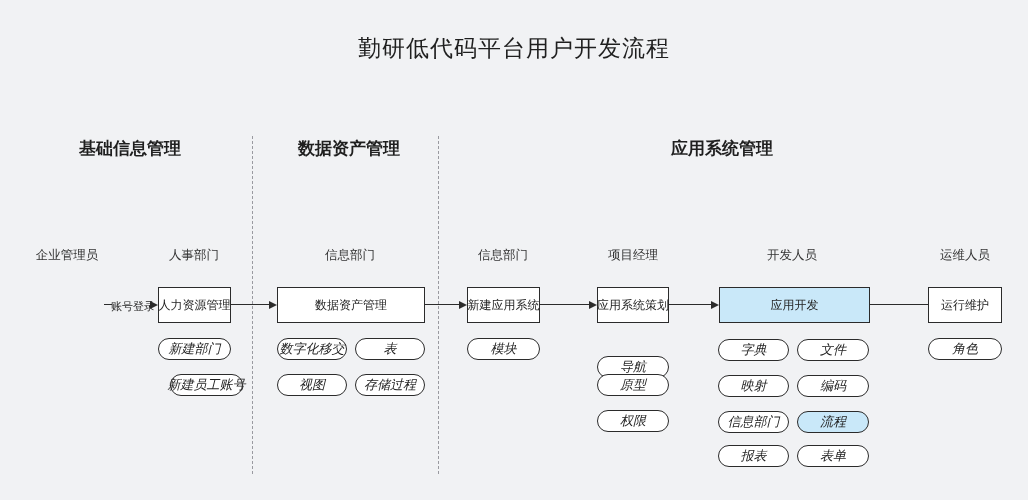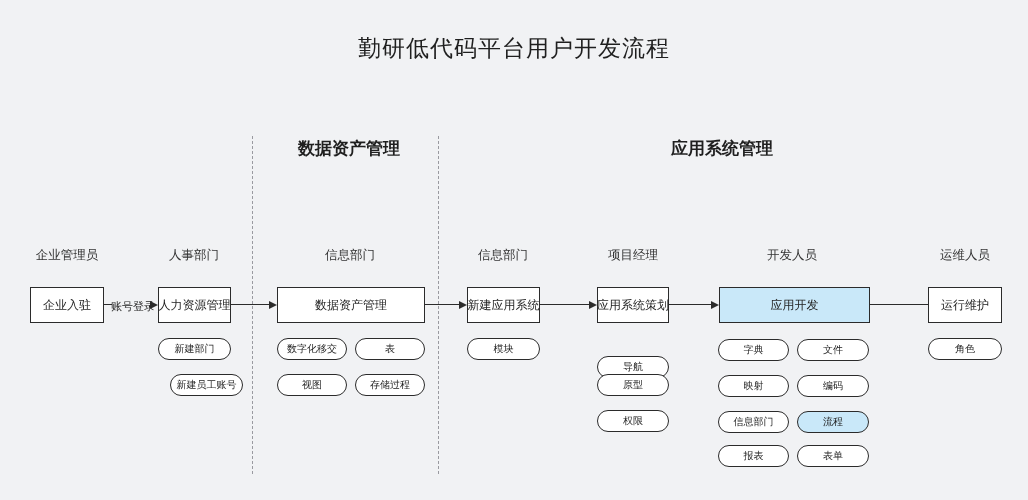--- a/index.html
+++ b/index.html
@@ -33,21 +33,21 @@
   .box{
     position:absolute; top:287px; height:36px;
     background:var(--node-fill); border:1.6px solid var(--node-border);
     display:flex; align-items:center; justify-content:center;
     font-size:12px; white-space:nowrap;
   }
   .pill{
     position:absolute; height:22px; border-radius:11px;
     background:var(--node-fill); border:1.5px solid var(--node-border);
     display:flex; align-items:center; justify-content:center;
-    font-size:10px; white-space:nowrap;
+    font-size:13px; white-space:nowrap;font-style:italic;
   }
   .hl{background:var(--highlight-fill);}
   .connector{position:absolute; top:304px; height:0; border-top:1.6px solid var(--node-border);}
   .arrowhead{
     position:absolute; top:300.5px; width:0; height:0;
     border-top:4.5px solid transparent; border-bottom:4.5px solid transparent;
     border-left:8px solid var(--node-border);
   }
   .edge-label{
     position:absolute; top:299px; left:111px; width:41px;
@@ -57,32 +57,32 @@
 </head>
 <body>
 
 <div class="canvas">
 
   <div class="title">勤研低代码平台用户开发流程</div>
 
   <div class="divider" style="left:252px"></div>
   <div class="divider" style="left:438px"></div>
 
+  <div class="section" style="left:130px">基础信息管理</div>
   <div class="section" style="left:349px">数据资产管理</div>
   <div class="section" style="left:722px">应用系统管理</div>
 
   <div class="role" style="left:67px">企业管理员</div>
   <div class="role" style="left:194px">人事部门</div>
   <div class="role" style="left:350px">信息部门</div>
   <div class="role" style="left:503px">信息部门</div>
   <div class="role" style="left:633px">项目经理</div>
   <div class="role" style="left:792px">开发人员</div>
   <div class="role" style="left:965px">运维人员</div>
 
-  <div class="box" style="left:30px;width:74px">企业入驻</div>
   <div class="box" style="left:158px;width:73px">人力资源管理</div>
   <div class="box" style="left:277px;width:148px">数据资产管理</div>
   <div class="box" style="left:467px;width:73px">新建应用系统</div>
   <div class="box" style="left:597px;width:72px">应用系统策划</div>
   <div class="box hl" style="left:719px;width:151px">应用开发</div>
   <div class="box" style="left:928px;width:74px">运行维护</div>
 
   <div class="connector" style="left:104px;width:8px"></div>
   <div class="edge-label">账号登录</div>
   <div class="arrowhead" style="left:150px"></div>

